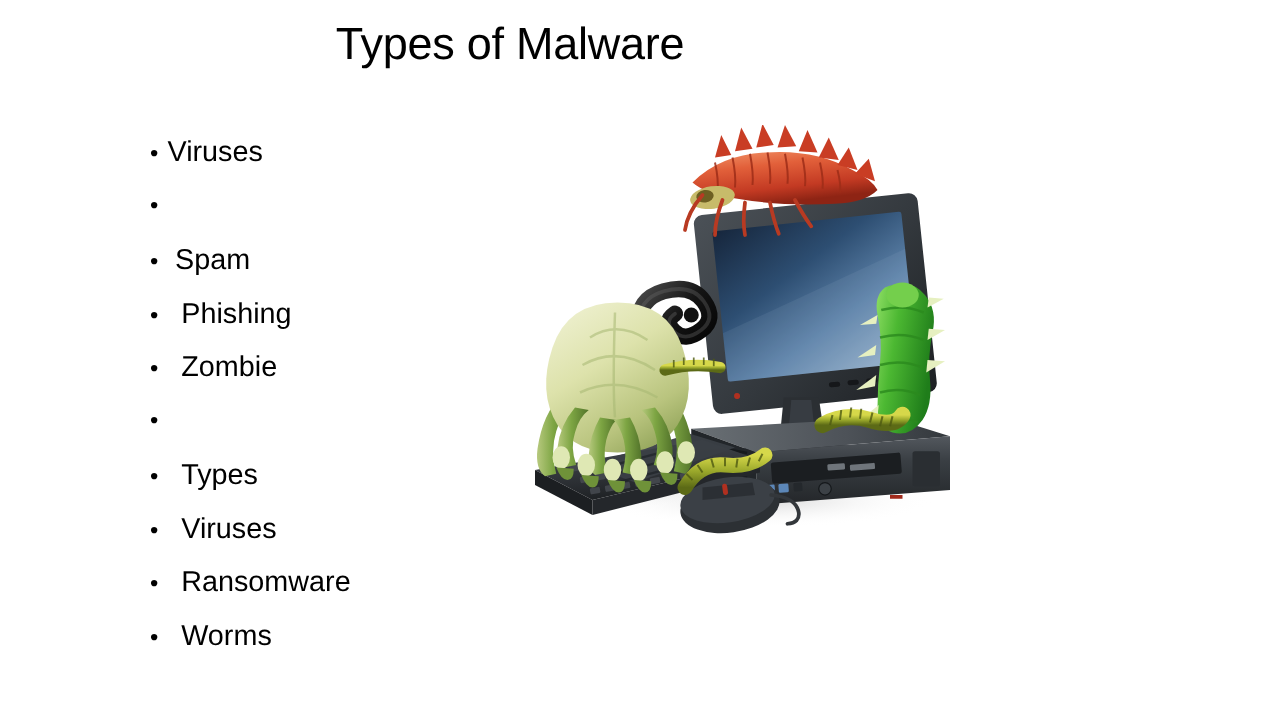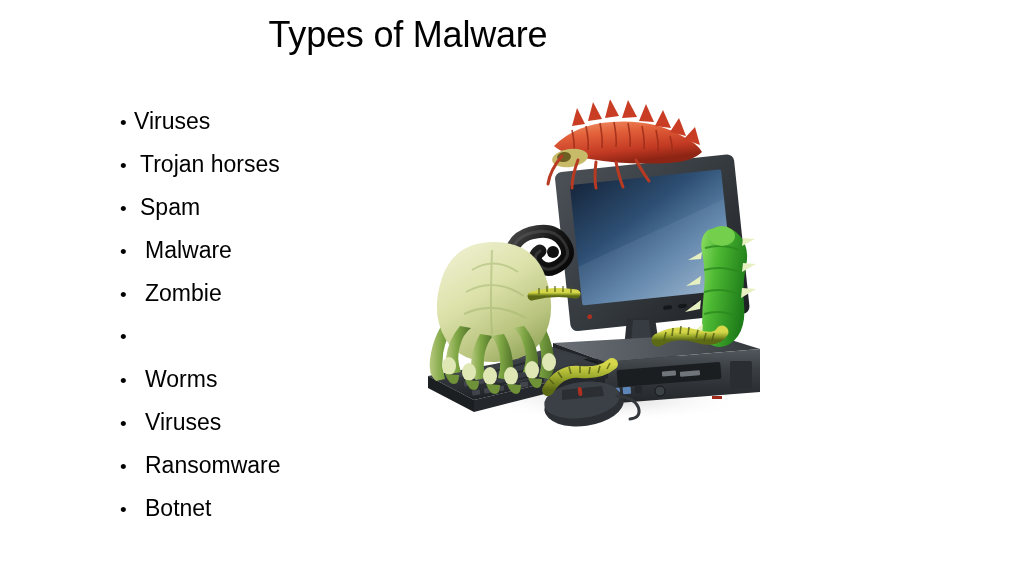--- a/index.html
+++ b/index.html
@@ -89,52 +89,51 @@
 
   <div class="slide-title">Types of Malware</div>
 
   <ul class="bullet-list">
     <li class="bullet-item tight">
       <span class="bullet-dot">•</span>
       <span class="bullet-text">Viruses</span>
     </li>
     <li class="bullet-item loose">
       <span class="bullet-dot">•</span>
-      <span class="bullet-text">Trojan horses</span>
     </li>
     <li class="bullet-item loose">
       <span class="bullet-dot">•</span>
       <span class="bullet-text">Spam</span>
     </li>
     <li class="bullet-item looser">
       <span class="bullet-dot">•</span>
-      <span class="bullet-text">Malware</span>
+      <span class="bullet-text">Phishing</span>
     </li>
     <li class="bullet-item looser">
       <span class="bullet-dot">•</span>
       <span class="bullet-text">Zombie</span>
     </li>
     <li class="bullet-item looser">
       <span class="bullet-dot">•</span>
     </li>
     <li class="bullet-item looser">
       <span class="bullet-dot">•</span>
+      <span class="bullet-text">Types</span>
+    </li>
+    <li class="bullet-item looser">
+      <span class="bullet-dot">•</span>
+      <span class="bullet-text">Viruses</span>
+    </li>
+    <li class="bullet-item looser">
+      <span class="bullet-dot">•</span>
+      <span class="bullet-text">Ransomware</span>
+    </li>
+    <li class="bullet-item looser">
+      <span class="bullet-dot">•</span>
       <span class="bullet-text">Worms</span>
-    </li>
-    <li class="bullet-item looser">
-      <span class="bullet-dot">•</span>
-      <span class="bullet-text">Viruses</span>
-    </li>
-    <li class="bullet-item looser">
-      <span class="bullet-dot">•</span>
-      <span class="bullet-text">Ransomware</span>
-    </li>
-    <li class="bullet-item looser">
-      <span class="bullet-dot">•</span>
-      <span class="bullet-text">Botnet</span>
     </li>
   </ul>
 
   <div class="picture">
     <svg viewBox="0 0 370 340" xmlns="http://www.w3.org/2000/svg">
       <defs>
         <linearGradient id="screenGrad" x1="0" y1="0" x2="0.75" y2="1">
           <stop offset="0%" stop-color="#16263c"></stop>
           <stop offset="40%" stop-color="#2d4e72"></stop>
           <stop offset="72%" stop-color="#5d82a9"></stop>

